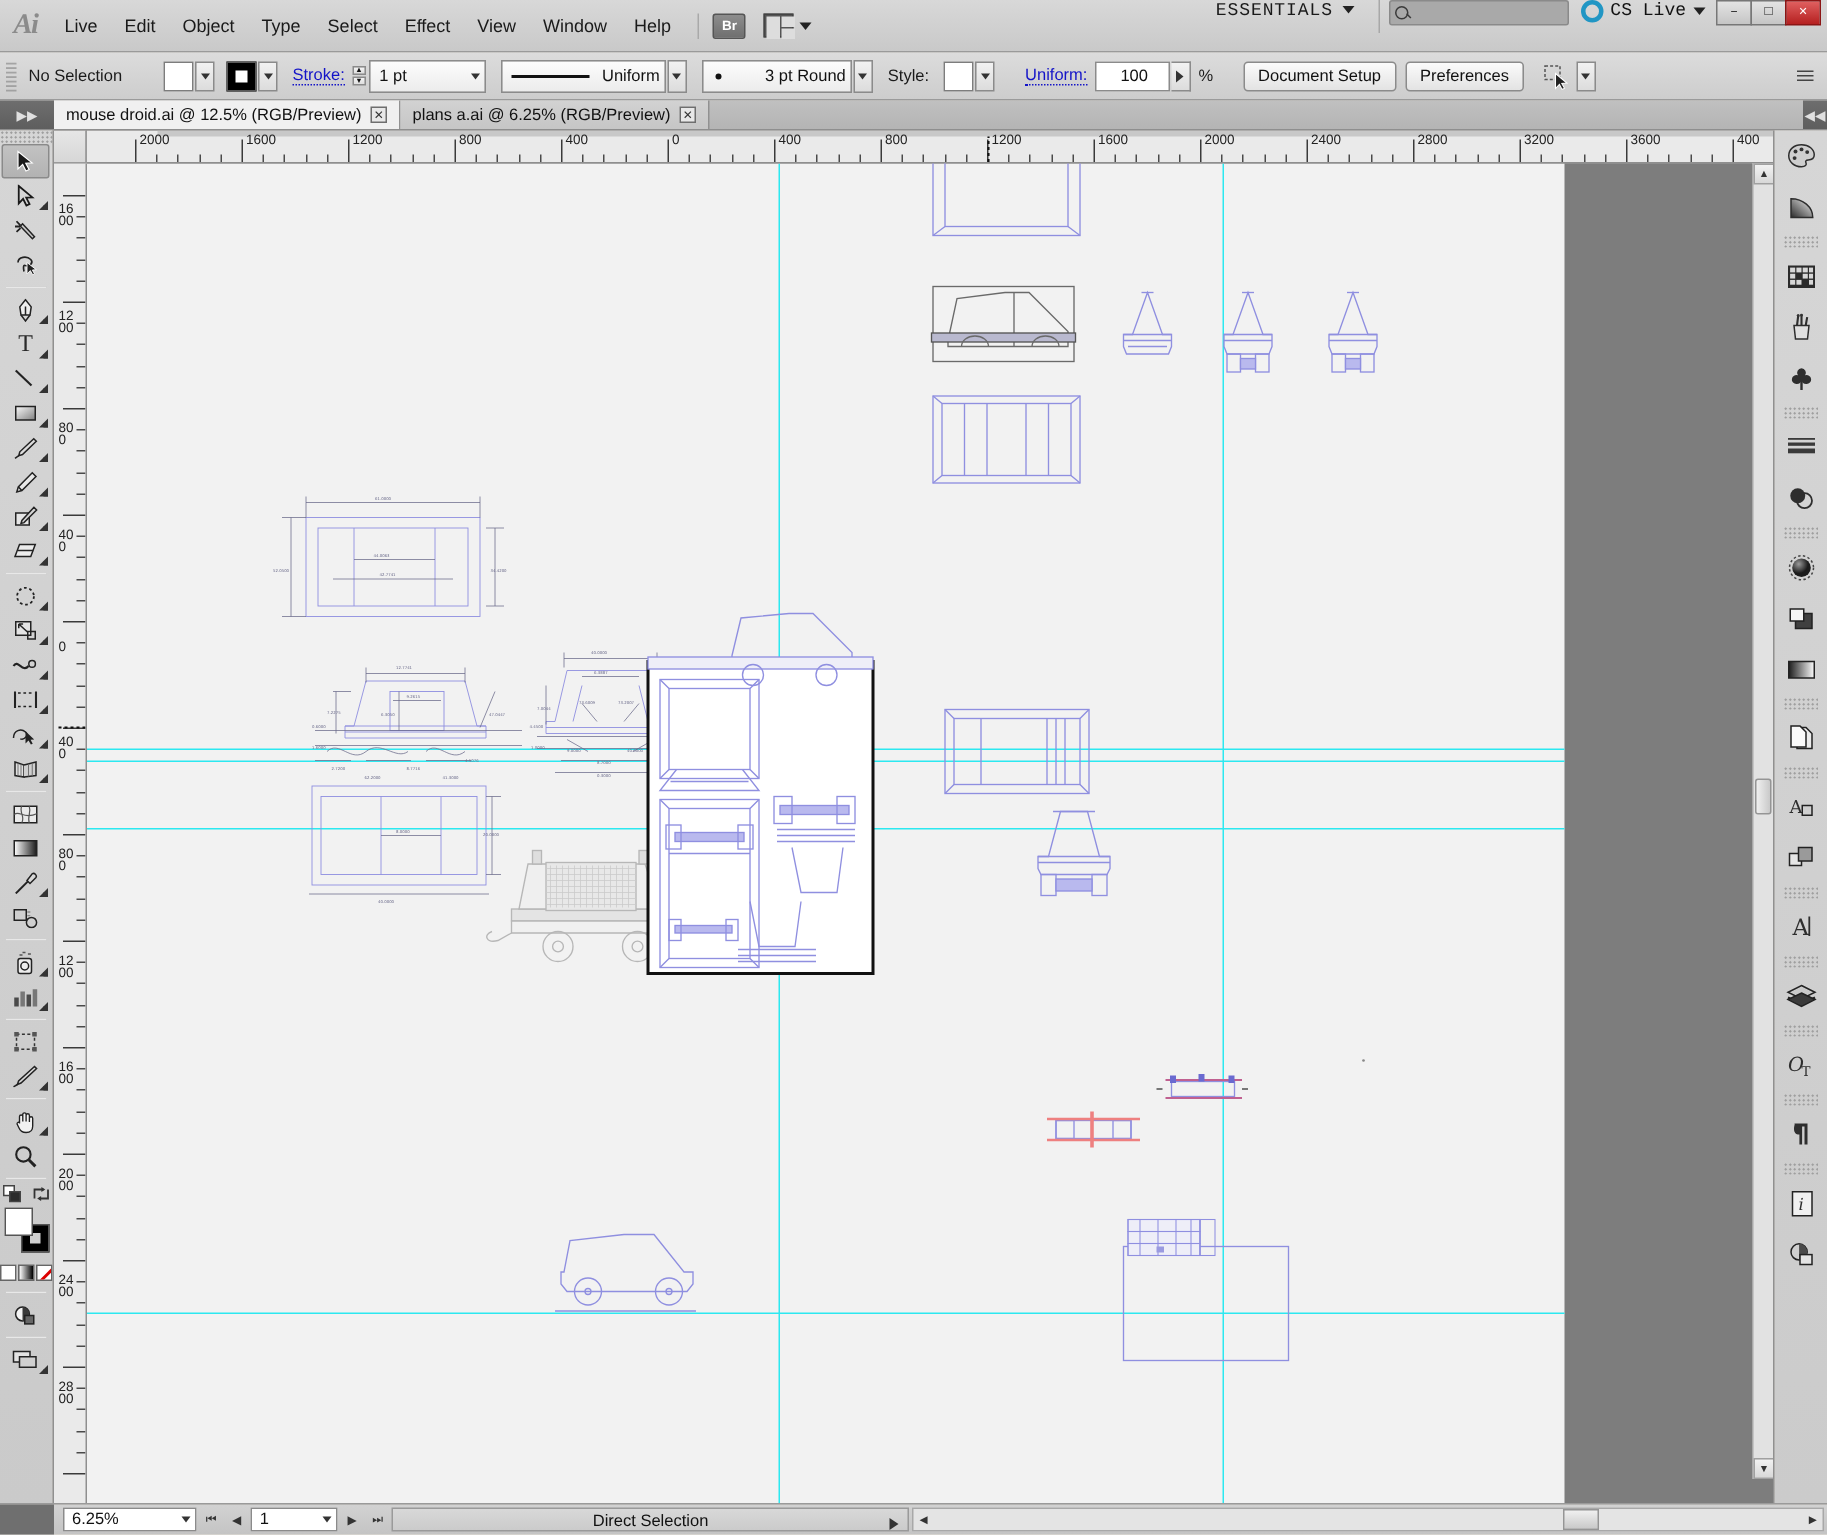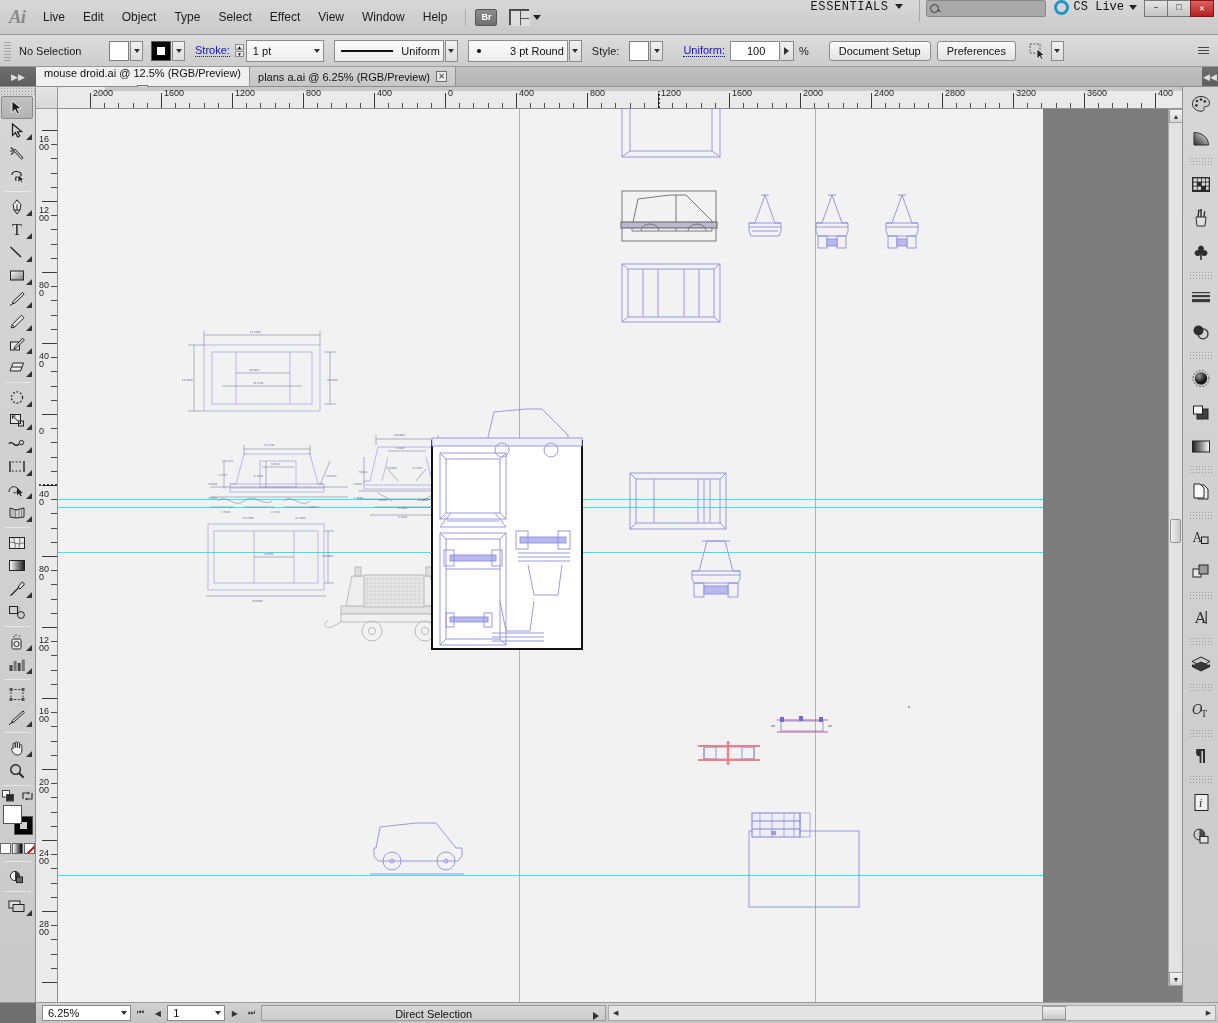--- a/index.html
+++ b/index.html
@@ -110,21 +110,21 @@
     position:absolute; left:0; top:67px; width:1218px; height:20px;
     background:linear-gradient(#c0c0c0,#b4b4b4); border-bottom:1px solid #8e8e8e;
     display:flex; align-items:stretch;
   }
   .tab-collapse{ width:36px; display:flex;align-items:center;justify-content:center;
      background:linear-gradient(#6e6e6e,#5e5e5e); color:#e0e0e0; font-size:9px;}
   .doc-tab {
     display:flex; align-items:center; gap:6px; padding:0 8px;
     border-right:1px solid #919191; font-size:11px; color:#111;
   }
-  .doc-tab.active { background:#f0f0f0;flex-direction:column; }
+  .doc-tab.active { background:#f0f0f0; }
   .doc-tab.inactive { background:linear-gradient(#d2d2d2,#c6c6c6);justify-content:space-between; }
   .tab-x { width:11px;height:11px;border:1px solid #6e6e6e;display:flex;align-items:center;justify-content:center;
            font-size:8px;line-height:8px;color:#333;background:#e8e8e8;}
   .tabbar-right{ margin-left:auto; width:16px; background:linear-gradient(#6e6e6e,#5e5e5e);
      color:#e0e0e0; font-size:9px; display:flex;align-items:center;justify-content:center;}
 
   
   .toolbar {
     position:absolute; left:0; top:87px; width:36px; height:915px;
     background:linear-gradient(#d6d6d6,#cacaca); border-right:1px solid #909090;

